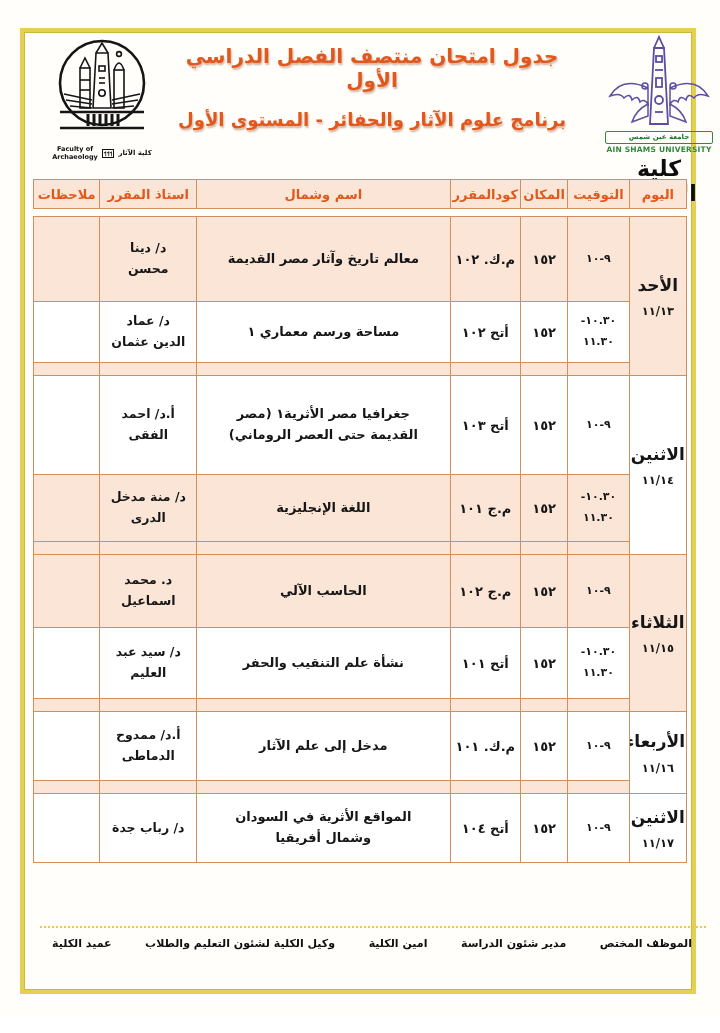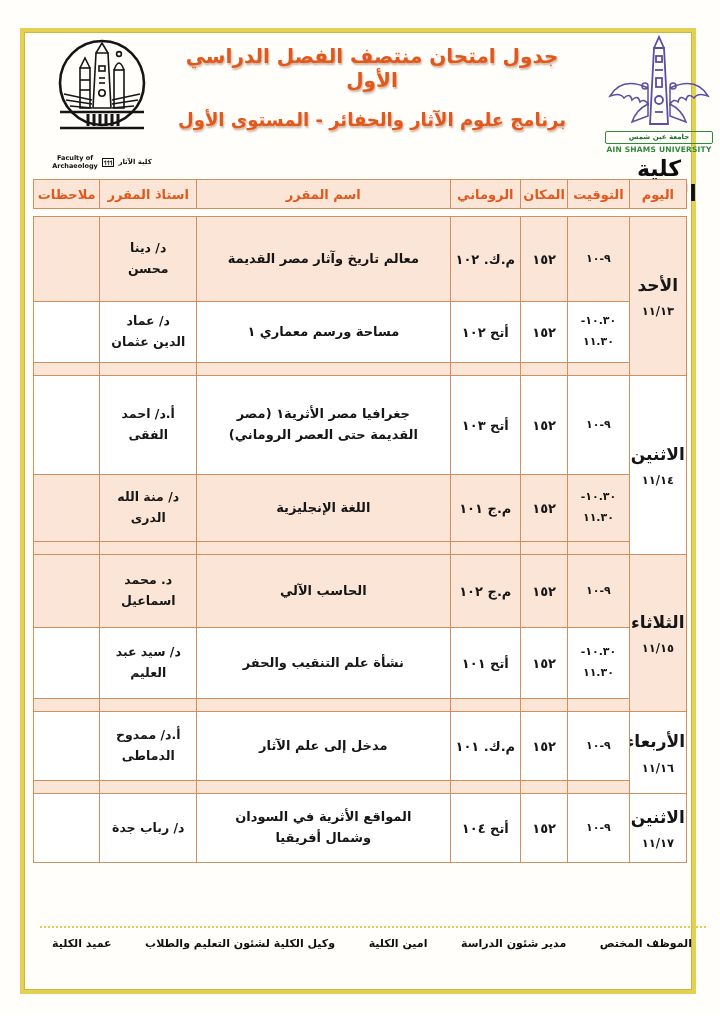--- a/index.html
+++ b/index.html
@@ -15,21 +15,21 @@
   }
   
   .titles{position:absolute;top:44px;left:170px;right:170px;text-align:center;
     color:#e2581c;font-weight:bold;}
   .title-l1{font-size:20px;margin-bottom:17px;text-shadow:1px 2px 2px rgba(150,90,50,.45);}
   .title-l2{font-size:19px;margin-bottom:17px;text-shadow:1px 2px 2px rgba(150,90,50,.45);}
   .title-l3{font-size:18px;text-shadow:1px 2px 2px rgba(150,90,50,.45);}
 
   .logo-left{position:absolute;left:34px;top:38px;width:136px;text-align:center;}
   .fa-caption{direction:ltr;font-size:6.5px;line-height:1.25;color:#111;font-weight:bold;
-    display:flex;align-items:center;justify-content:center;gap:4px;margin-top:16px;}
+    display:flex;align-items:center;justify-content:center;gap:4px;margin-top:7px;}
   .glyphbox{display:inline-block;border:1px solid #111;font-size:6px;padding:0 1px;line-height:7px;}
   .ar-scribble{font-size:7px;font-weight:bold;}
 
   .logo-right{position:absolute;right:24px;top:34px;width:122px;text-align:center;}
   .asu-band{margin:1px auto 1px;width:106px;border:1.5px solid #2e8b3a;border-radius:2px;
     color:#1c6e2e;font-size:7px;font-weight:bold;line-height:10px;height:11px;overflow:hidden;}
   .asu-en{color:#2e8b3a;font-size:7.5px;font-weight:bold;letter-spacing:.2px;direction:ltr;}
   .asu-faculty{font-size:22px;font-weight:bold;color:#0d0d0d;margin-top:2px;}
 
   
@@ -163,22 +163,22 @@
         <col style="width:70px">
           <col style="width:252px">
           <col style="width:96px">
           <col style="width:66px">
       </colgroup>
       <tbody>
           <tr>
         <th>اليوم</th>
         <th>التوقيت</th>
         <th>المكان</th>
-        <th>الروماني</th>
-        <th>اسم المقرر</th>
+        <th>كودالمقرر</th>
+        <th>اسم وشمال</th>
         <th>استاذ المقرر</th>
         <th>ملاحظات</th>
       </tr>
     </tbody>
       </table>
 
     <div class="tgap"></div>
 
     <table class="body-t">
       <colgroup>
@@ -233,21 +233,21 @@
         <td class="course-cell">جغرافيا مصر الأثرية١ (مصر القديمة حتى العصر الروماني)</td>
         <td class="prof-cell">أ.د/ احمد الفقى</td>
         <td class="notes-cell"></td>
       </tr>
       <tr class="p r5">
         <td class="time-cell">١٠.٣٠-
 ١١.٣٠</td>
         <td class="place-cell">١٥٢</td>
         <td class="code-cell">م.ج ١٠١</td>
         <td class="course-cell">اللغة الإنجليزية</td>
-        <td class="prof-cell">د/ منة الله الدرى</td>
+        <td class="prof-cell">د/ منة مدخل الدرى</td>
         <td class="notes-cell"></td>
       </tr>
       <tr class="sep">
         <td></td>
             <td></td>
             <td></td>
             <td></td>
             <td></td>
             <td></td>
       </tr>

